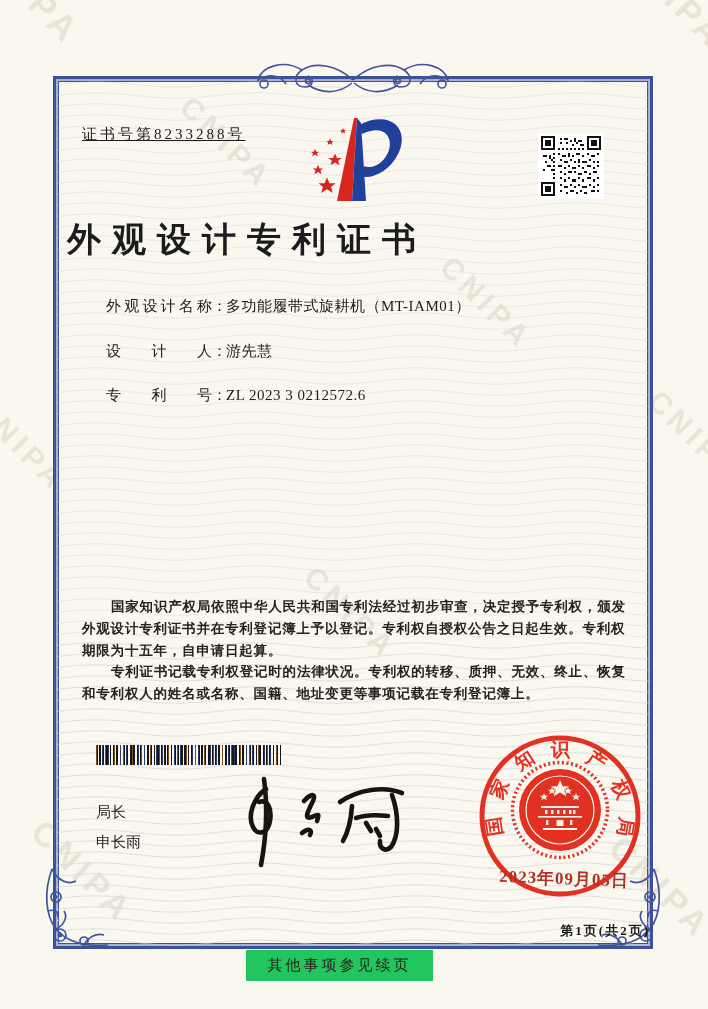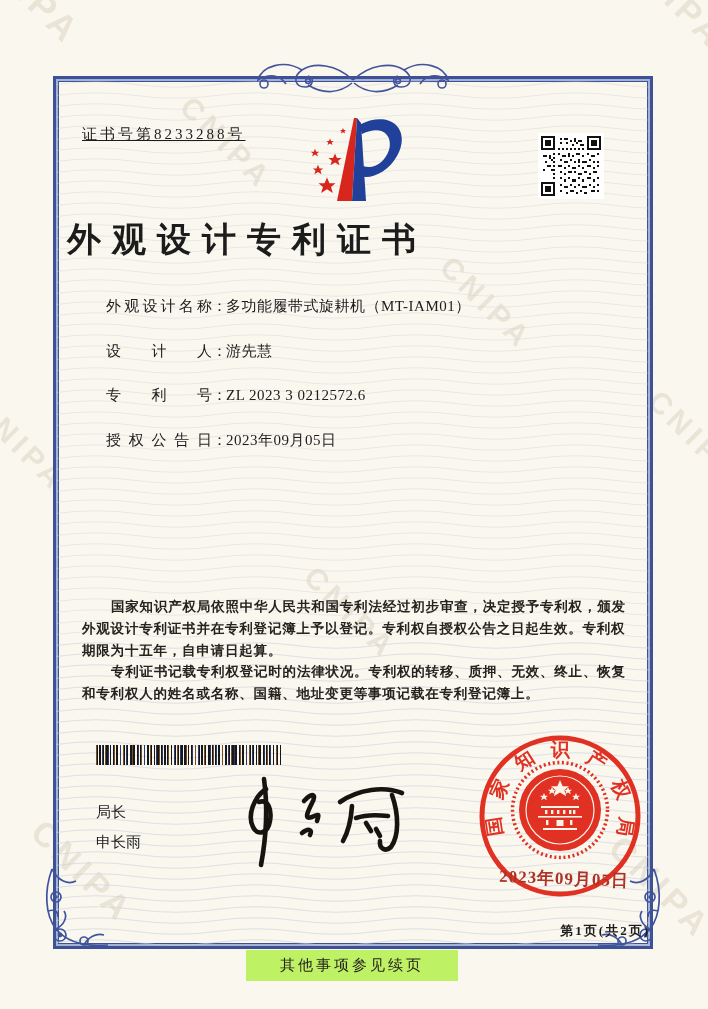--- a/index.html
+++ b/index.html
@@ -66,22 +66,22 @@
   .signer div+div{ margin-top:8px; }
   .signature{ position:absolute; left:148px; top:692px; }
   
   .seal{ position:absolute; left:412px; top:645px; opacity:0.94; }
   
   .page-num{
     position:absolute; left:0; top:843px; width:100%; text-align:right;
     font-size:13px; letter-spacing:2px;font-weight:bold;
   }
   .continuation{
-    position:absolute; left:246px; top:950px; width:212px; height:31px;
-    background:#bef264; text-align:center; line-height:31px;
+    position:absolute; left:246px; top:950px; width:187px; height:31px;
+    background:#22c55e; text-align:center; line-height:31px;
     font-size:15px; letter-spacing:3px; color:#26221e;
   }
 </style>
 </head>
 <body>
 
 <div class="page">
 
   <span class="wm" style="left:-40px; top:-30px; font-size:36px;">CNIPA</span>
   <span class="wm" style="left:610px; top:-22px; font-size:34px;">CNIPA</span>
@@ -198,21 +198,20 @@
       <div class="frow">
         <span class="flabel">外观设计名称</span><span class="fcolon">：</span><span class="fvalue">多功能履带式旋耕机（MT-IAM01）</span>
       </div>
       <div class="frow">
         <span class="flabel">设计人</span><span class="fcolon">：</span><span class="fvalue">游先慧</span>
       </div>
       <div class="frow">
         <span class="flabel">专利号</span><span class="fcolon">：</span><span class="fvalue">ZL 2023 3 0212572.6</span>
       </div>
       <div class="frow">
-        <span><span class="flabel">授权公告日</span><span class="fcolon">：</span><span class="fvalue">2023年09月05日</span></span>
       </div>
     </div>
 
     <div class="body-text">
       <p>国家知识产权局依照中华人民共和国专利法经过初步审查，决定授予专利权，颁发外观设计专利证书并在专利登记簿上予以登记。专利权自授权公告之日起生效。专利权期限为十五年，自申请日起算。</p>
       <p>专利证书记载专利权登记时的法律状况。专利权的转移、质押、无效、终止、恢复和专利权人的姓名或名称、国籍、地址变更等事项记载在专利登记簿上。</p>
     </div>
 
     <div class="barcode"></div>
 

